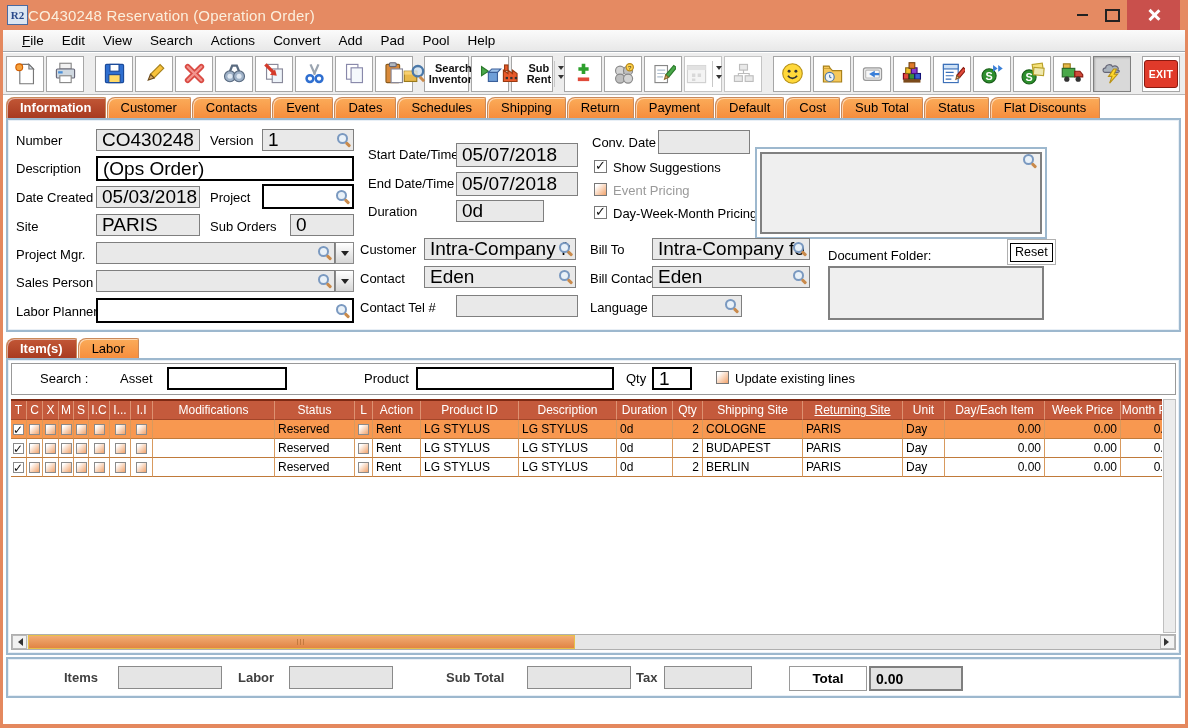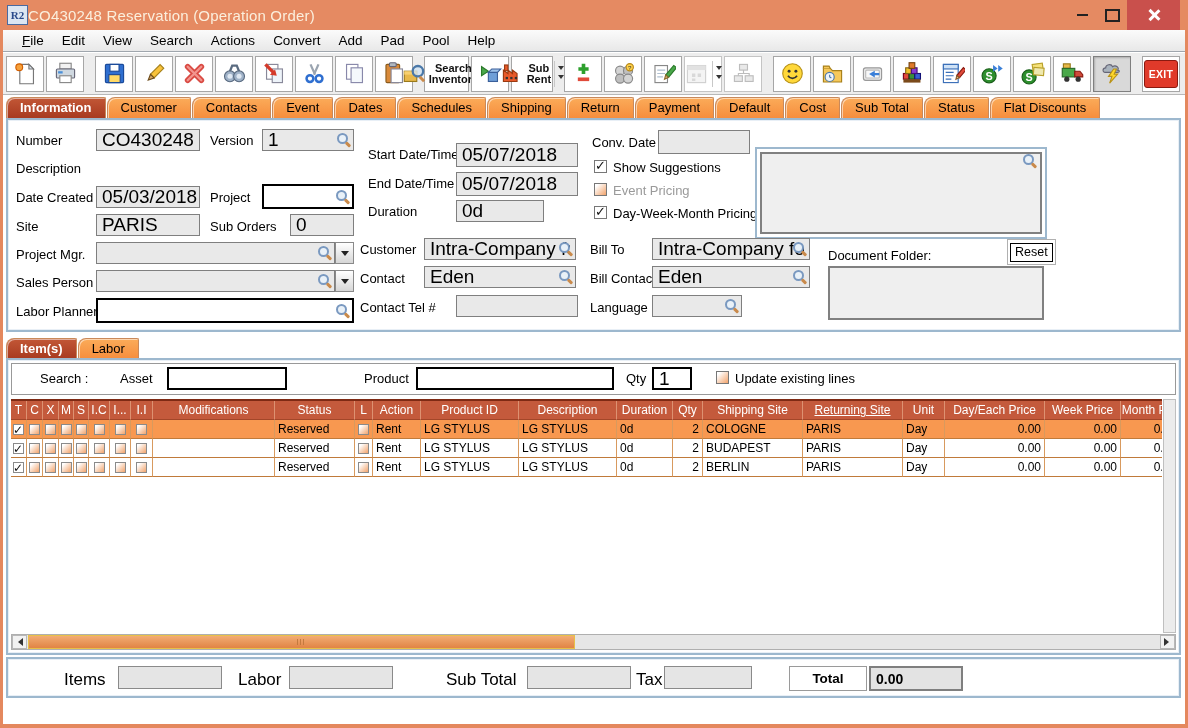--- a/index.html
+++ b/index.html
@@ -124,21 +124,21 @@
           display:flex;align-items:center;justify-content:center;box-sizing:border-box;}
   #harrow-l{left:0;} #harrow-r{right:0;}
   #harrow-l i{width:0;height:0;border:4px solid transparent;border-right:5px solid #333;margin-right:2px;}
   #harrow-r i{width:0;height:0;border:4px solid transparent;border-left:5px solid #333;margin-left:2px;}
   #hthumb{position:absolute;left:16px;top:0px;bottom:0px;width:47%;
           background:linear-gradient(#F2AC73,#E18445);border:1px solid #E8C048;box-sizing:border-box;}
   #hthumb::after{content:"";position:absolute;left:50%;top:3px;bottom:3px;width:8px;margin-left:-4px;
           background:repeating-linear-gradient(90deg,#c47a3e 0 1px,transparent 1px 3px);}
   
   #totals-panel{top:657px;height:41px;}
-  .tlbl{position:absolute;font-size:17px;font-weight:normal;color:#000000;white-space:nowrap;}
+  .tlbl{position:absolute;font-size:13px;font-weight:bold;color:#404040;white-space:nowrap;}
   .tfld{position:absolute;height:23px;background:#E5E5E5;border:1px solid #8a8a8a;box-sizing:border-box;
         font-size:13px;display:flex;align-items:center;padding:0 4px;}
   #total-box{position:absolute;height:25px;border:1px solid #9a9a9a;background:#fff;box-sizing:border-box;
              display:flex;align-items:center;justify-content:center;font-size:13.5px;font-weight:bold;}
   #total-value{position:absolute;height:25px;background:#E3E3E3;border:2px solid #7F7F7F;box-sizing:border-box;
              font-size:14px;font-weight:bold;display:flex;align-items:center;padding:0 5px;}
 </style>
 </head>
 <body>
 
@@ -482,20 +482,21 @@
 <div class="panel" id="form-panel">
   <div class="lbl" style="left:8px;top:13px">Number</div>
   <div class="fld" style="left:88px;top:9px;width:104px">CO430248</div>
   <div class="lbl" style="left:202px;top:13px">Version</div>
   <div class="fld" style="left:254px;top:9px;width:92px">
       <span class="t">1</span>
       <span class="mag"></span>
     </div>
 
   <div class="lbl" style="left:8px;top:41px">Description</div>
+  <div class="fld edit" style="left:88px;top:36px;width:258px">(Ops Order)</div>
 
   <div class="lbl" style="left:8px;top:70px">Date Created</div>
   <div class="fld" style="left:88px;top:66px;width:104px">05/03/2018</div>
   <div class="lbl" style="left:202px;top:70px">Project</div>
   <div class="fld edit" style="left:254px;top:64px;width:92px">
       <span class="t"></span>
       <span class="mag"></span>
     </div>
 
   <div class="lbl" style="left:8px;top:99px">Site</div>
@@ -615,21 +616,21 @@
         <div class="th" style="width: 80px;">Status</div>
         <div class="th" style="width: 18px;">L</div>
         <div class="th" style="width: 48px;">Action</div>
         <div class="th" style="width: 98px;">Product ID</div>
         <div class="th" style="width: 98px;">Description</div>
         <div class="th" style="width: 56px;">Duration</div>
         <div class="th" style="width: 30px;">Qty</div>
         <div class="th" style="width: 100px;">Shipping Site</div>
         <div class="th" style="width: 100px; text-decoration: underline;">Returning Site</div>
         <div class="th" style="width: 42px;">Unit</div>
-        <div class="th" style="width: 100px;">Day/Each Price</div>
+        <div class="th" style="width: 100px;">Day/Each Item</div>
         <div class="th" style="width: 76px;">Week Price</div>
         <div class="th" style="width: 60px;">Month Pric</div>
       </div>
       <div class="tr sel">
         <div class="td center" style="width: 16px;">
           <span class="cb checked"></span>
         </div>
         <div class="td center" style="width: 16px;">
           <span class="cb"></span>
         </div>

